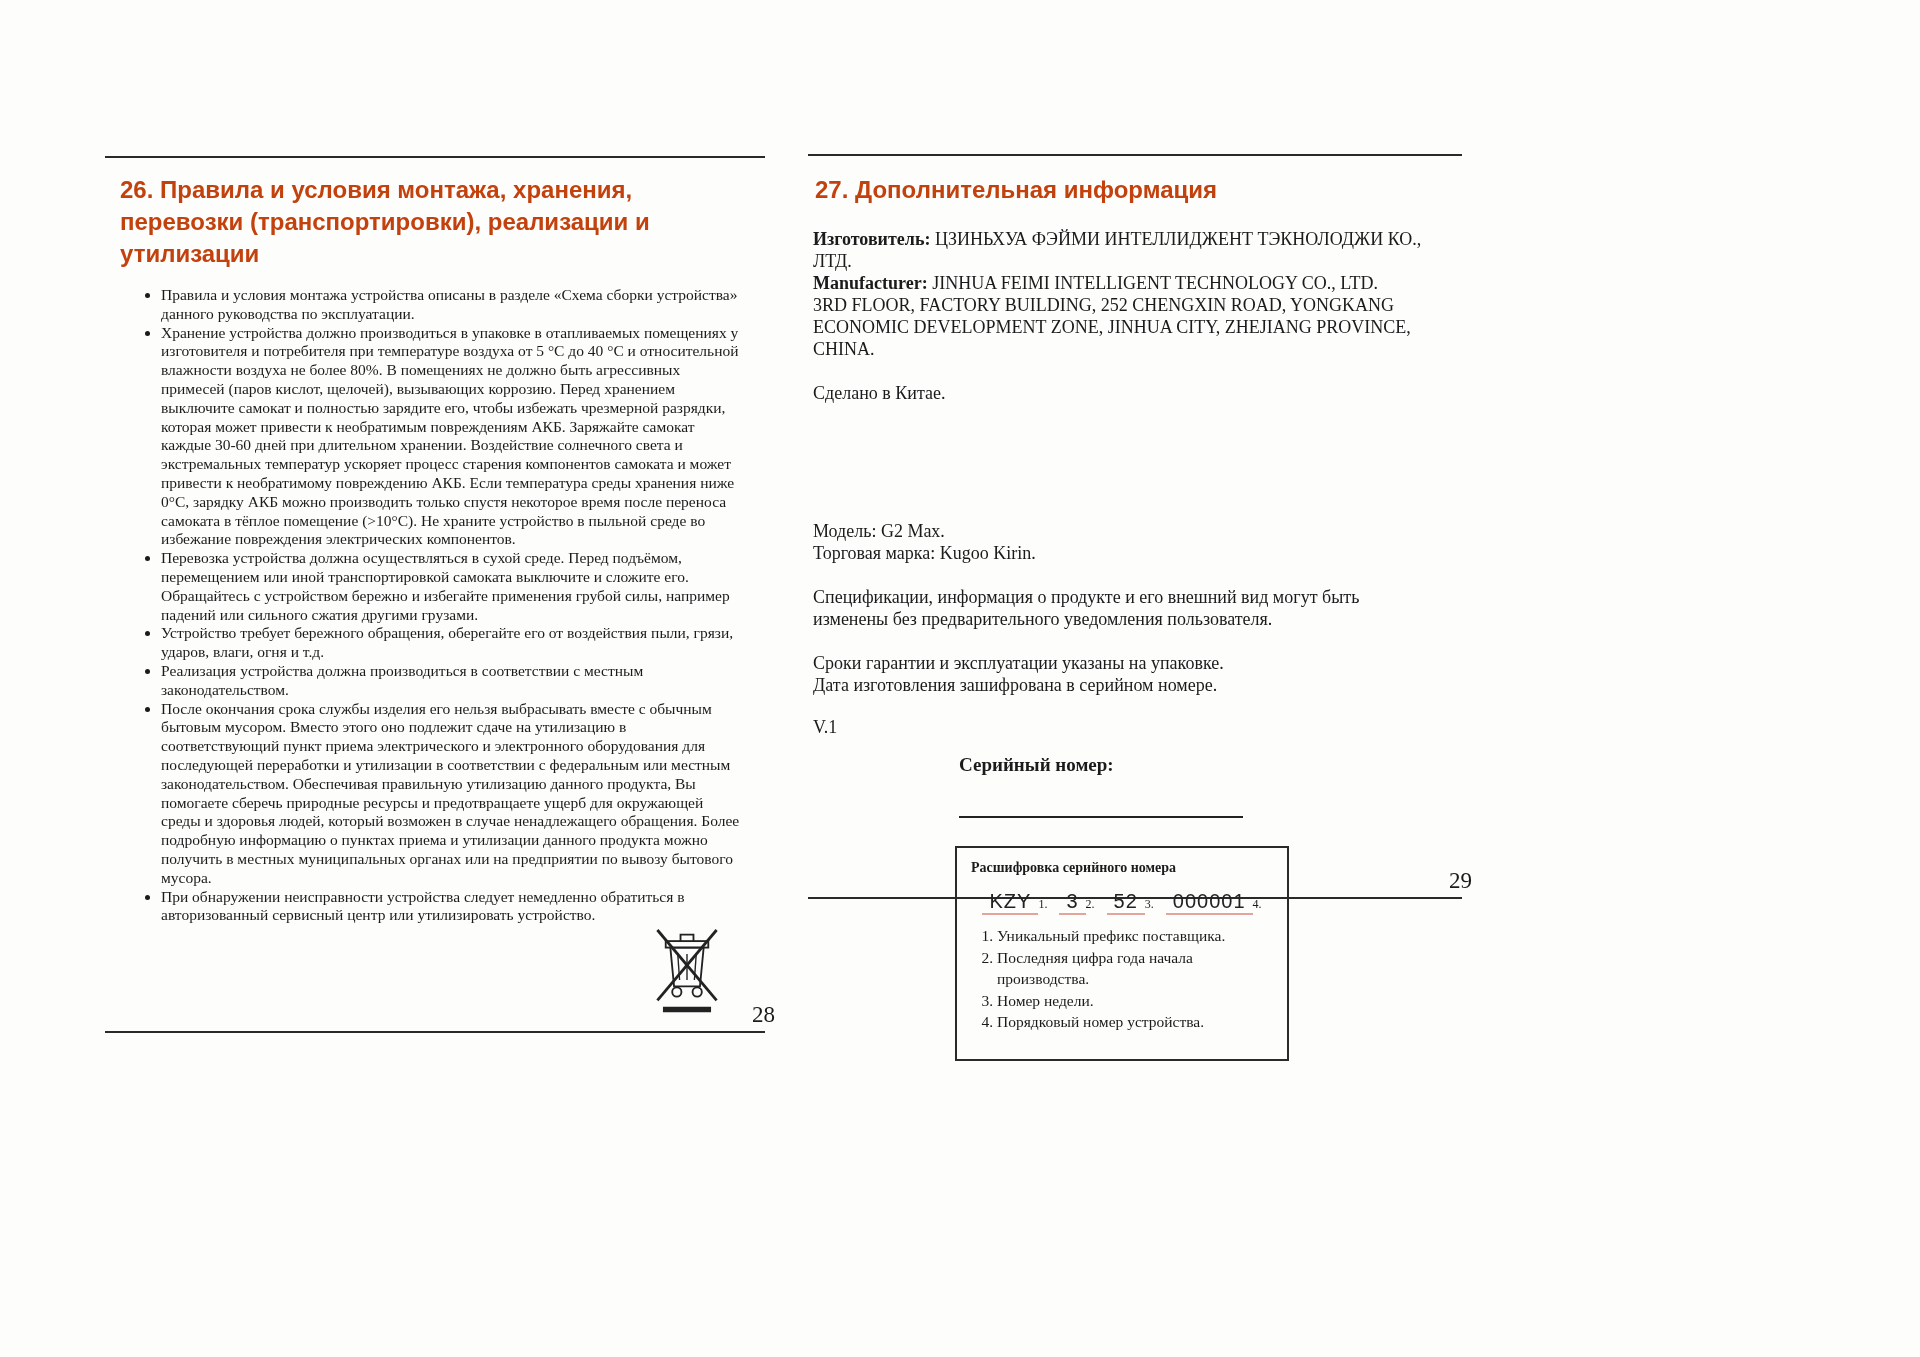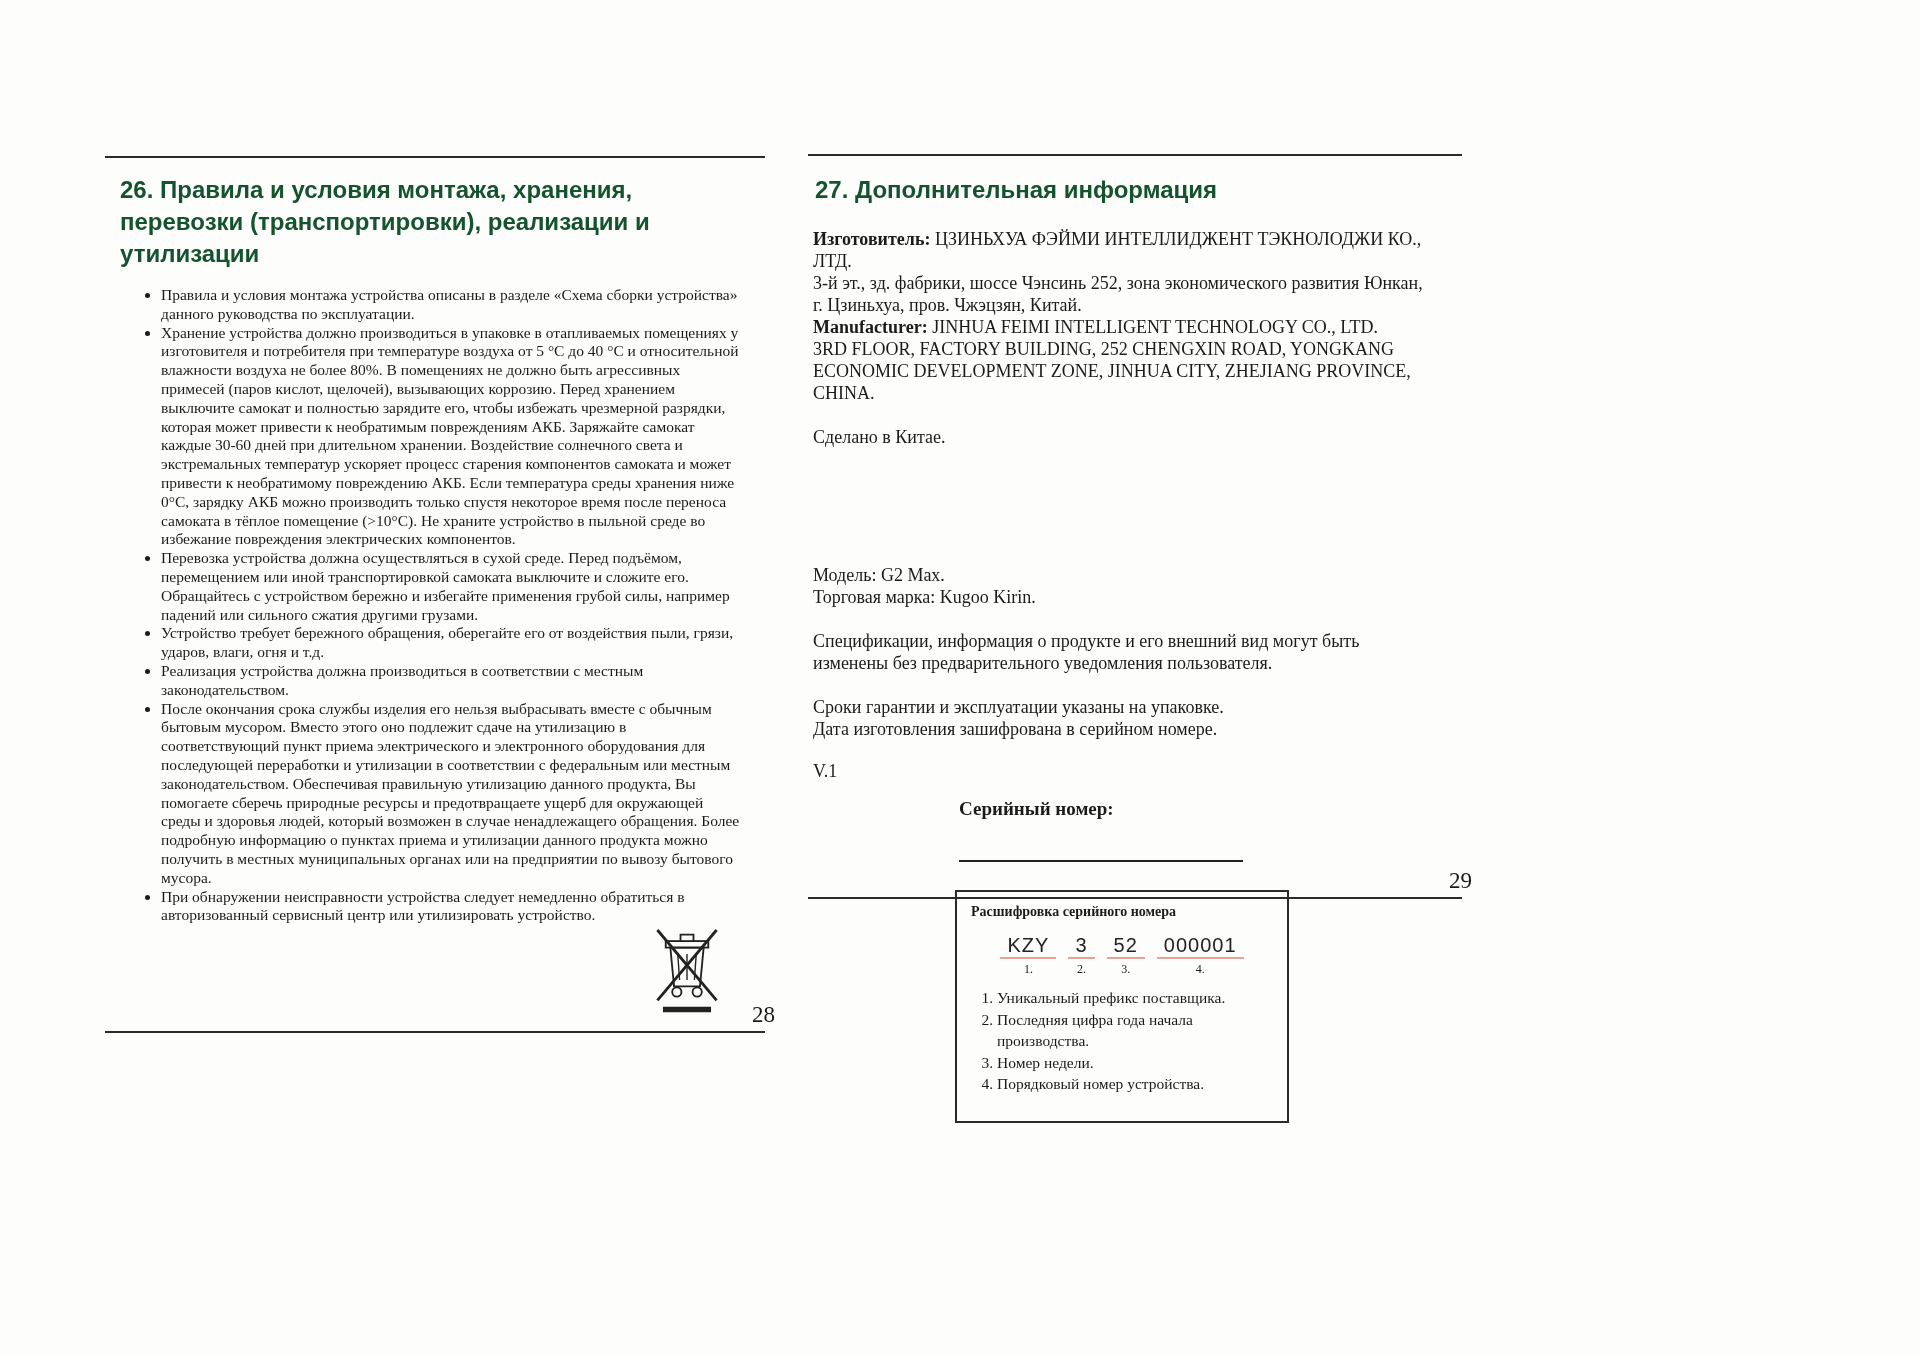--- a/index.html
+++ b/index.html
@@ -14,21 +14,21 @@
   }
   .page { position: absolute; border-top: 2px solid #2a2a2a; border-bottom: 2px solid #2a2a2a; }
   .page-left  { left: 105px; top: 156px; width: 660px; height: 877px; }
   .page-right { left: 808px; top: 154px; width: 654px; height: 745px; padding: 0 26px 0 5px; }
 
   .section-title {
     font-family: "Liberation Sans", sans-serif;
     font-weight: bold;
     font-size: 24px;
     line-height: 32px;
-    color: #14532d;
+    color: #c2410c;
   }
   .page-left .section-title { margin: 16px 20px 0 15px; }
   .page-right .section-title { margin: 18px 0 0 2px; }
 
   ul.bullets {
     margin: 16px 0 0 0;
     padding: 0 24px 0 56px;
     font-size: 15.5px;
     line-height: 18.8px;
     text-align: left;
@@ -54,21 +54,21 @@
   .serial-line { margin: 40px 0 0 146px; width: 284px; height: 2px; background: #222; }
 
   .serial-box {
     margin: 28px 0 0 142px;
     width: 334px;
     border: 2px solid #2a2a2a;
     padding: 12px 14px 10px;
   }
   .serial-box-title { font-weight: bold; font-size: 14px; }
   .serial-row { display: flex; justify-content: center; gap: 12px; margin-top: 14px; }
-  .seg { display: flex; flex-direction: column; align-items: center; }
+  .seg { display: flex; flex-direction: row; align-items: center; }
   .seg-value {
     font-family: "Liberation Sans", sans-serif;
     font-size: 20px; line-height: 22px;
     padding: 0 7px 1px;
     border-bottom: 2px solid #e5a49b;
     letter-spacing: 1px;
     color: #222;
   }
   .seg-label { font-size: 12px; margin-top: 3px; }
   ol.serial-items { margin: 10px 0 16px; padding-left: 26px; font-size: 15.5px; line-height: 21.5px; }
@@ -114,21 +114,20 @@
   </div>
 
   <div class="page page-right">
     <div class="section-title">27. Дополнительная информация</div>
 
     <div class="blk m-manufacturer">
       <div>
         <b>Изготовитель:</b>
         <span>ЦЗИНЬХУА ФЭЙМИ ИНТЕЛЛИДЖЕНТ ТЭКНОЛОДЖИ КО., ЛТД.</span>
       </div>
-      <div>3-й эт., зд. фабрики, шоссе Чэнсинь 252, зона экономического развития Юнкан, г. Цзиньхуа, пров. Чжэцзян, Китай.</div>
       <div>
         <b>Manufacturer:</b>
         <span>JINHUA FEIMI INTELLIGENT TECHNOLOGY CO., LTD.</span>
       </div>
       <div>3RD FLOOR, FACTORY BUILDING, 252 CHENGXIN ROAD, YONGKANG ECONOMIC DEVELOPMENT ZONE, JINHUA CITY, ZHEJIANG PROVINCE, CHINA.</div>
     </div>
 
     <div class="blk m-made">Сделано в Китае.</div>
 
     <div class="blk m-model">

